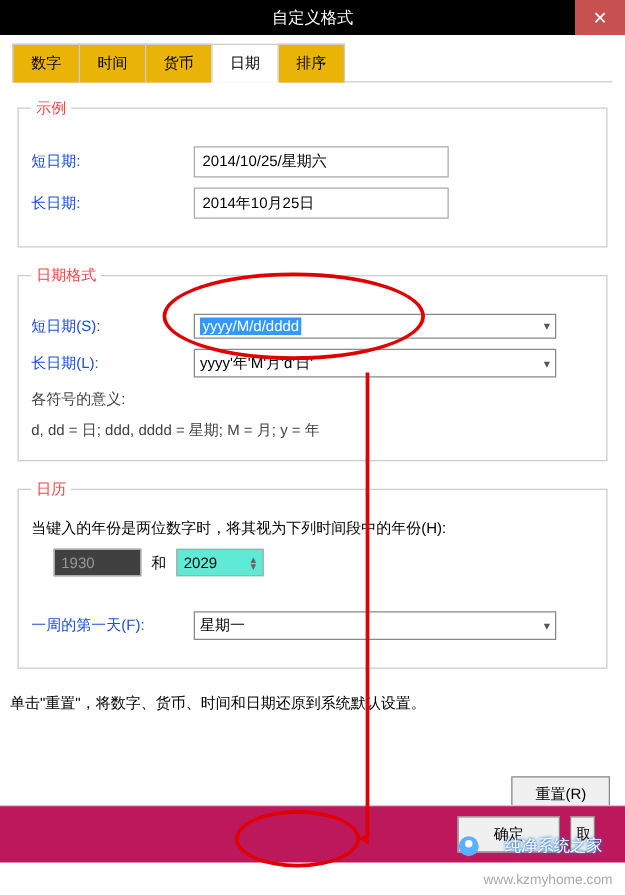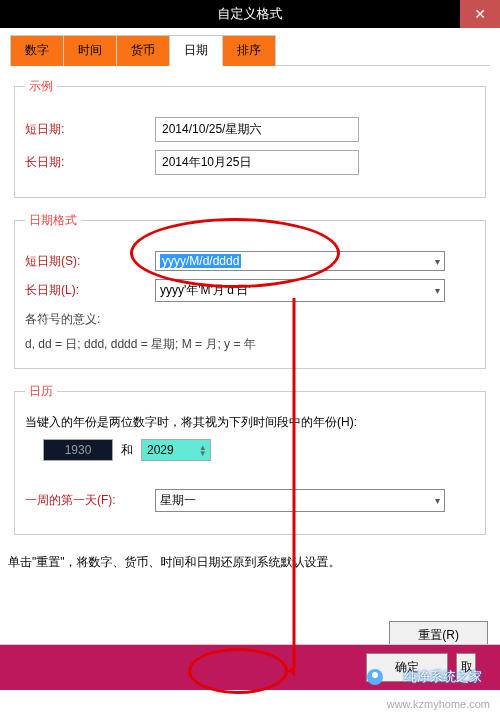--- a/index.html
+++ b/index.html
@@ -2,38 +2,38 @@
 <html><head>
 <meta charset="utf-8">
 <style>
 * { box-sizing: border-box; margin: 0; padding: 0; }
 body { font-family: "Microsoft YaHei", sans-serif; font-size: 12px; background: #fff; width: 500px; height: 716px; position: relative; overflow: hidden; }
 .titlebar { background: #000000; color: #fff; height: 28px; display: flex; align-items: center; justify-content: center; position: relative; }
 .title-text { font-size: 13px; }
 .close-btn { position: absolute; right: 0; top: 0; width: 40px; height: 28px; background: #c75050; color: #fff; display: flex; align-items: center; justify-content: center; font-size: 14px; cursor: pointer; }
 .content { padding: 6px 10px 0 10px; }
 .tabs { display: flex; border-bottom: 1px solid #ccc; }
-.tab { padding: 6px 14px; border: 1px solid #ccc; border-bottom: none; background: #f97316; margin-right: -1px; cursor: pointer; position: relative; top: 1px; }
+.tab { padding: 6px 14px; border: 1px solid #ccc; border-bottom: none; background: #eab308; margin-right: -1px; cursor: pointer; position: relative; top: 1px; }
 .tab.active { background: #fff; border-bottom: 1px solid #fff; z-index: 1; }
 .panel { padding: 12px 4px 0 4px; }
 fieldset { border: 1px solid #ccc; padding: 14px 10px 14px 10px; margin-bottom: 14px; }
 legend { padding: 0 4px; color: #ef4444; }
 .row { display: flex; align-items: center; margin: 8px 0; }
-.lbl { width: 130px; color: #b91c1c; }
+.lbl { width: 130px; color: #1d4ed8; }
 .dispbox { border: 1px solid #aaa; padding: 3px 6px; width: 204px; background: #fff; }
 .combo { border: 1px solid #888; padding: 2px 4px; width: 290px; display: flex; align-items: center; justify-content: space-between; position: relative; background: #fff; gap: 40px; }
 .combo .sel { background: #3399ff; color: #fff; padding: 0 2px; }
 .combo .arr { font-size: 10px; color: #555; }
 .hint { color: #444; margin-top: 6px; line-height: 1.6; }
 .numbox { border: 1px solid #aaa; width: 70px; padding: 3px 5px; display: flex; justify-content: space-between; align-items: center; background: #5eead4; }
-.numbox.dis { color: #999; background: #0f172a; justify-content: center; }
+.numbox.dis { color: #999; background: #404040; }
 .spinarr { font-size: 9px; color: #666; line-height: 6px; display: flex; flex-direction: column; }
 .between { margin: 0 8px; }
 .bottom-hint { margin: 18px 0 10px 8px; line-height: 1.6; width: 380px; }
-.btn { border: 1px solid #888; background: #f0f0f0; padding: 5px 28px; cursor: pointer; font-size: 12px; }
+.btn { border: 1px solid #888; background: #f0f0f0; padding: 5px 18px; cursor: pointer; font-size: 12px; }
 .reset-btn { position: absolute; right: 12px; bottom: 66px; }
 .btnrow { display: flex; justify-content: flex-end; padding: 8px 24px; border-top: 1px solid #ccc; gap: 8px; position: absolute; bottom: 26px; left: 0; right: 0; background: #be185d; }
 .watermark { position: absolute; right: 10px; bottom: 6px; color: #aaa; font-size: 11px; display: flex; align-items: center; gap: 4px; }
 .oval { position: absolute; border: 3px solid #e00000; border-radius: 50%; pointer-events: none; }
 .oval1 { left: 130px; top: 218px; width: 210px; height: 70px; }
 .oval2 { left: 188px; bottom: 22px; width: 100px; height: 46px; }
 .redline { position: absolute; pointer-events: none; }
 .arrowhead { position: absolute; width: 0; height: 0; border-left: 8px solid #e00000; border-top: 5px solid transparent; border-bottom: 5px solid transparent; pointer-events: none; }
 .ah2 { transform: rotate(180deg); }
 .branding { position: absolute; right: 18px; bottom: 30px; display: flex; align-items: center; gap: 21px; color: #fff; font-size: 13px; text-shadow: 0 0 3px #2a7ad6, 0 0 2px #2a7ad6; }

